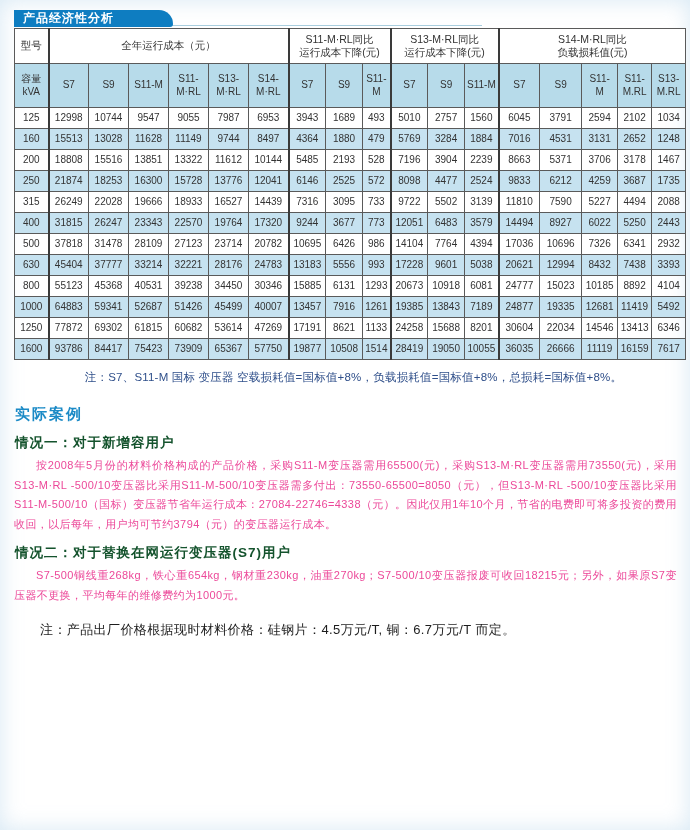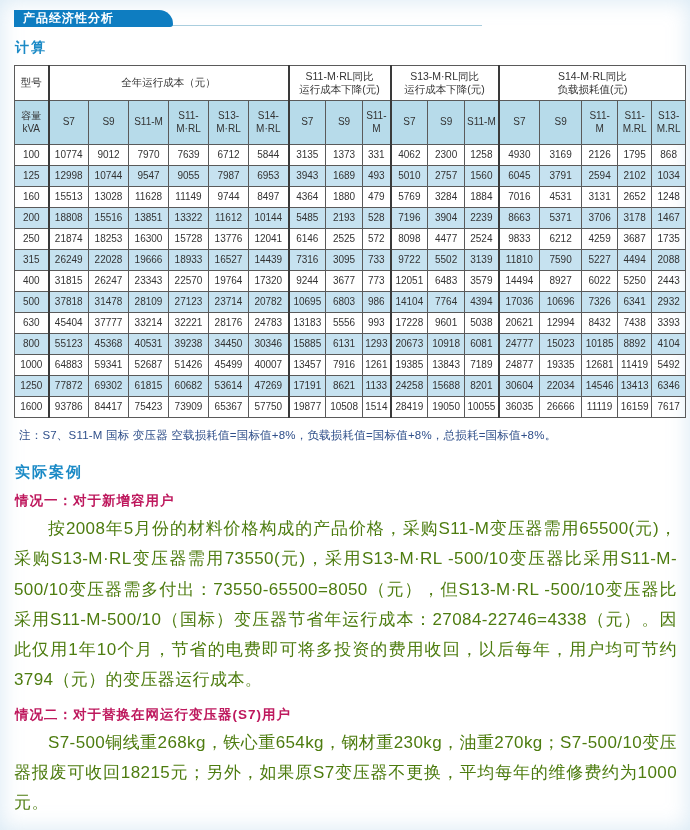--- a/index.html
+++ b/index.html
@@ -38,38 +38,37 @@
     padding:0 1px;overflow:hidden;
     font-weight:normal;white-space:pre-line;line-height:1.25;
   }
   table.cost thead tr.grp th{height:34px;font-size:10.5px;background:#fff;}
   table.cost thead tr.sub th{height:43px;background:#b7dbea;}
   table.cost tbody td{height:20px;}
   table.cost tbody tr:nth-child(even) td{background:#c6e2f0;}
   table.cost .gs{border-left:2px solid #3a3a3a;}
   table.cost thead{border-bottom:1.5px solid #3a3a3a;}
   
-  .tbl-note{margin:10px 0 0 5px;font-size:11.5px;color:#2f4f8a;letter-spacing:.2px;}
+  .tbl-note{margin:10px 0 0 16px;font-size:11.5px;color:#2f4f8a;letter-spacing:.2px;text-align:center;}
   .h-cases{color:#1b8ac6;font-size:15px;font-weight:bold;margin:20px 0 10px 1px;letter-spacing:2px;}
-  .case-title{font-size:13.5px;font-weight:bold;color:#be185d;margin:10px 0 4px 1px;letter-spacing:1px;}
-  .para{font-size:17px;line-height:1.78;text-align:justify;margin:0 0 2px 0;color:#4d7c0f;letter-spacing:.4px;}
+  .case-title{font-size:13.5px;font-weight:bold;color:#14532d;margin:10px 0 4px 1px;letter-spacing:1px;}
+  .para{font-size:11px;line-height:1.78;text-align:justify;margin:0 0 2px 0;color:#ec4899;letter-spacing:.4px;}
   .indent{text-indent:2em;}
   .final-note{font-size:13px;line-height:1.7;margin-top:14px;text-indent:2em;color:#1d1d1d;letter-spacing:.4px;}
 </style>
 </head>
 <body>
 
 <div class="page">
 
   <div class="banner-row">
     <div class="rule"></div>
     <div class="banner">产品经济性分析</div>
   </div>
 
-  <div class="h-calc">计算</div>
 
   <table class="cost">
     <colgroup>
       <col style="width:34px">
       <col style="width:40px">
         <col style="width:40px">
         <col style="width:40px">
         <col style="width:40px">
         <col style="width:40px">
         <col style="width:40px">
@@ -120,40 +119,20 @@
         <th>S11-
 M</th>
         <th>S11-
 M.RL</th>
         <th>S13-
 M.RL</th>
       </tr>
     </thead>
     <tbody>
         <tr>
-          <td>100</td>
-          <td class="gs">10774</td>
-          <td>9012</td>
-          <td>7970</td>
-          <td>7639</td>
-          <td>6712</td>
-          <td>5844</td>
-          <td class="gs">3135</td>
-          <td>1373</td>
-          <td>331</td>
-          <td class="gs">4062</td>
-          <td>2300</td>
-          <td>1258</td>
-          <td class="gs">4930</td>
-          <td>3169</td>
-          <td>2126</td>
-          <td>1795</td>
-          <td>868</td>
-        </tr>
-        <tr>
           <td>125</td>
           <td class="gs">12998</td>
           <td>10744</td>
           <td>9547</td>
           <td>9055</td>
           <td>7987</td>
           <td>6953</td>
           <td class="gs">3943</td>
           <td>1689</td>
           <td>493</td>
@@ -268,21 +247,21 @@
         </tr>
         <tr>
           <td>500</td>
           <td class="gs">37818</td>
           <td>31478</td>
           <td>28109</td>
           <td>27123</td>
           <td>23714</td>
           <td>20782</td>
           <td class="gs">10695</td>
-          <td>6803</td>
+          <td>6426</td>
           <td>986</td>
           <td class="gs">14104</td>
           <td>7764</td>
           <td>4394</td>
           <td class="gs">17036</td>
           <td>10696</td>
           <td>7326</td>
           <td>6341</td>
           <td>2932</td>
         </tr>

